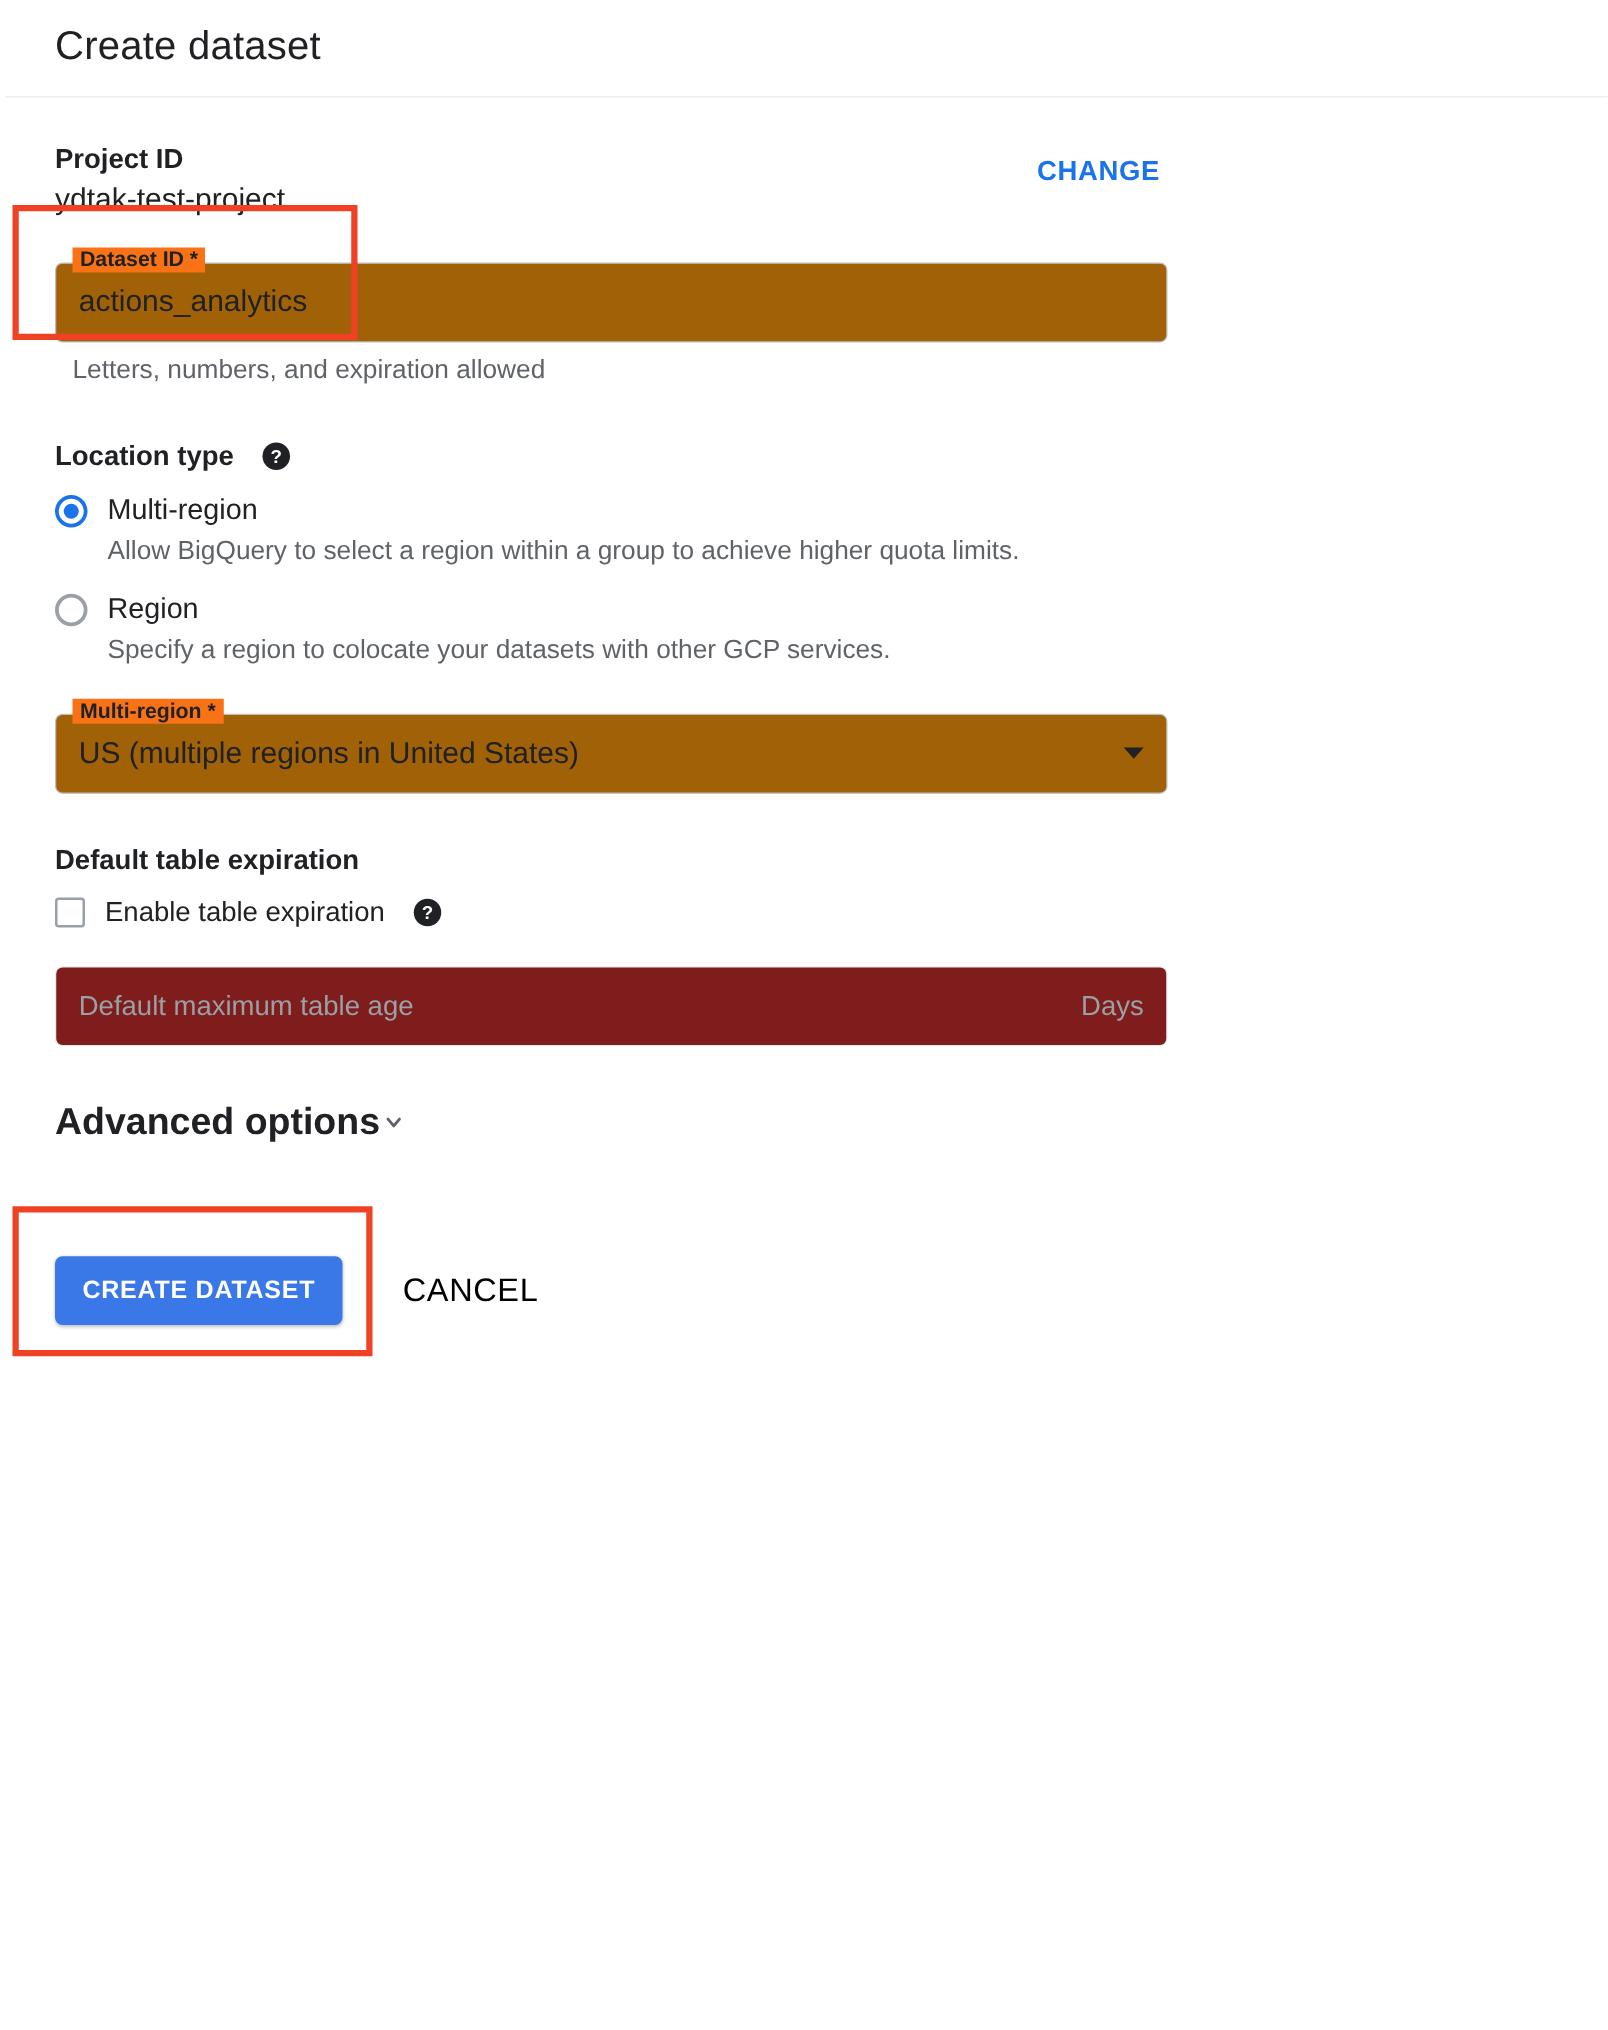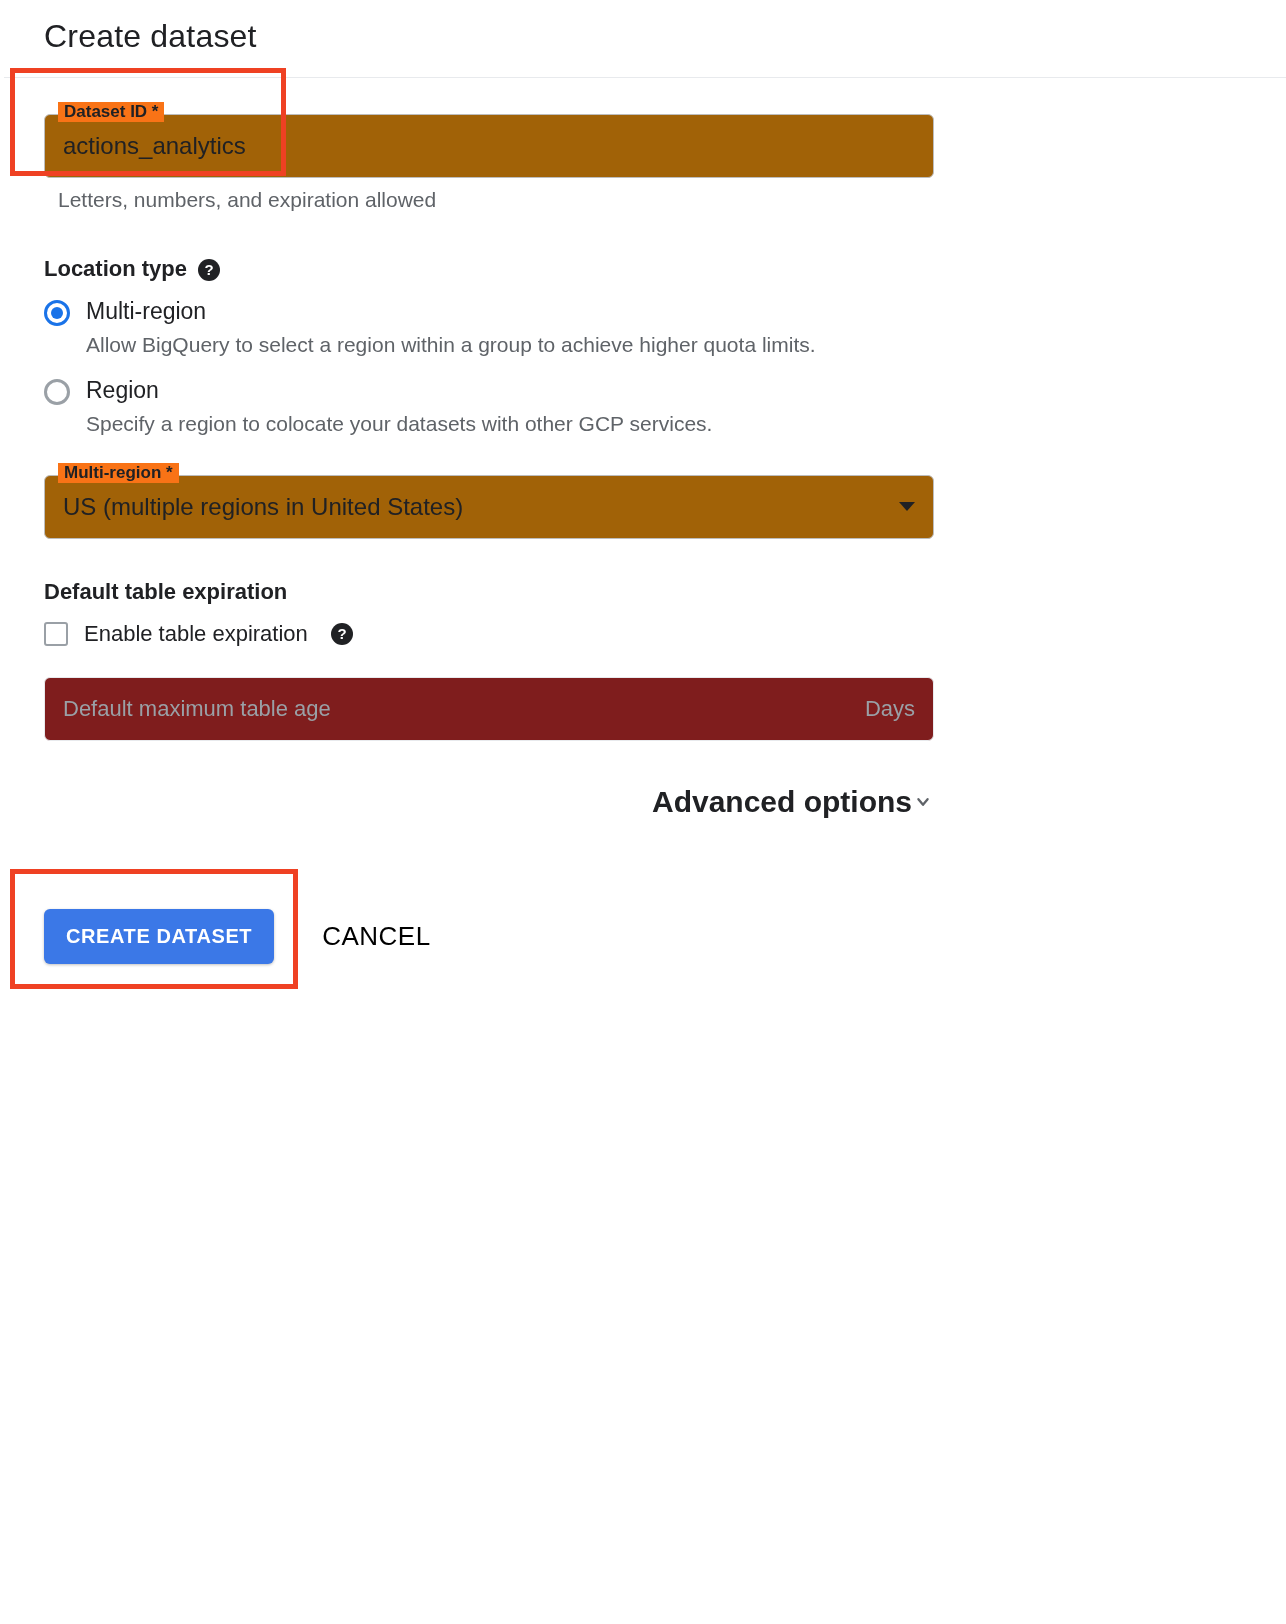--- a/index.html
+++ b/index.html
@@ -78,21 +78,21 @@
     font-weight: 600;
     color: var(--text);
   }
   .helper {
     font-size: 21px;
     color: var(--muted);
     margin: 10px 0 0 14px;
   }
   .section-title {
     font-size: 22px; font-weight: 700; margin: 44px 10px 16px 0;
-    display: flex; align-items: flex-end; gap: 10px;
+    display: flex; align-items: center; gap: 22px;
   }
   .help-icon {
     width: 24px; height: 24px; display: inline-flex; align-items:center; justify-content:center;
   }
   .radio-row { display: flex; align-items: flex-start; gap: 16px; margin: 10px 0 18px 0; width: 890px; }
   .radio {
     width: 26px; height: 26px; border-radius: 50%;
     border: 3px solid #9aa0a6; position: relative; flex: 0 0 auto; margin-top: 2px;
     cursor: pointer;
   }
@@ -115,21 +115,21 @@
     width: 24px; height: 24px; border: 2.5px solid #9aa0a6; border-radius: 3px;
     cursor: pointer;
   }
   .disabled-field {
     width: 890px; height: 64px; border: 1px solid #e8eaed; border-radius: 6px;
     display: flex; align-items: center; justify-content: space-between;
     padding: 0 18px; margin-top: 30px; color: #9aa0a6; font-size: 22px;
     background: #7f1d1d;
   }
   .adv-row {
-    width: 890px; display: flex; align-items: center; justify-content: flex-end;
+    width: 890px; display: flex; align-items: center; justify-content: flex-start;
     margin-top: 44px;
   }
   .adv-title { font-size: 30px; font-weight: 700; }
   .chevron-down {
     width: 22px; height: 22px;
   }
   .footer {
     position: relative;
     margin-top: 90px;
     display: flex; align-items: center; gap: 42px;
@@ -155,20 +155,27 @@
   .hl-1 { left: -34px; top: -46px; width: 276px; height: 108px; }
   .hl-2 { left: -34px; top: -40px; width: 288px; height: 120px; }
 </style>
 </head>
 <body>
 
 <div class="page">
   <h1 class="title">Create dataset</h1>
   <div class="hr"></div>
 
+  <div class="row">
+    <div>
+      <div class="label">Project ID</div>
+      <div class="value">ydtak-test-project</div>
+    </div>
+    <button class="change-btn">CHANGE</button>
+  </div>
 
   <div class="field-wrap">
     <div class="outlined" style="position:relative;">
       <span class="float-label">Dataset ID *</span>
       <input type="text" value="actions_analytics" style="">
       <div class="highlight-box hl-1"></div>
     </div>
     <div class="helper">Letters, numbers, and expiration allowed</div>
   </div>
 

